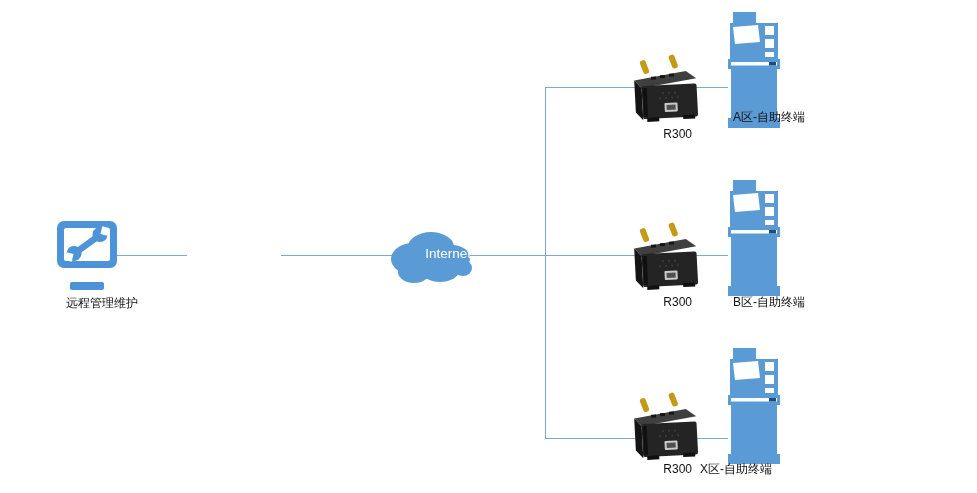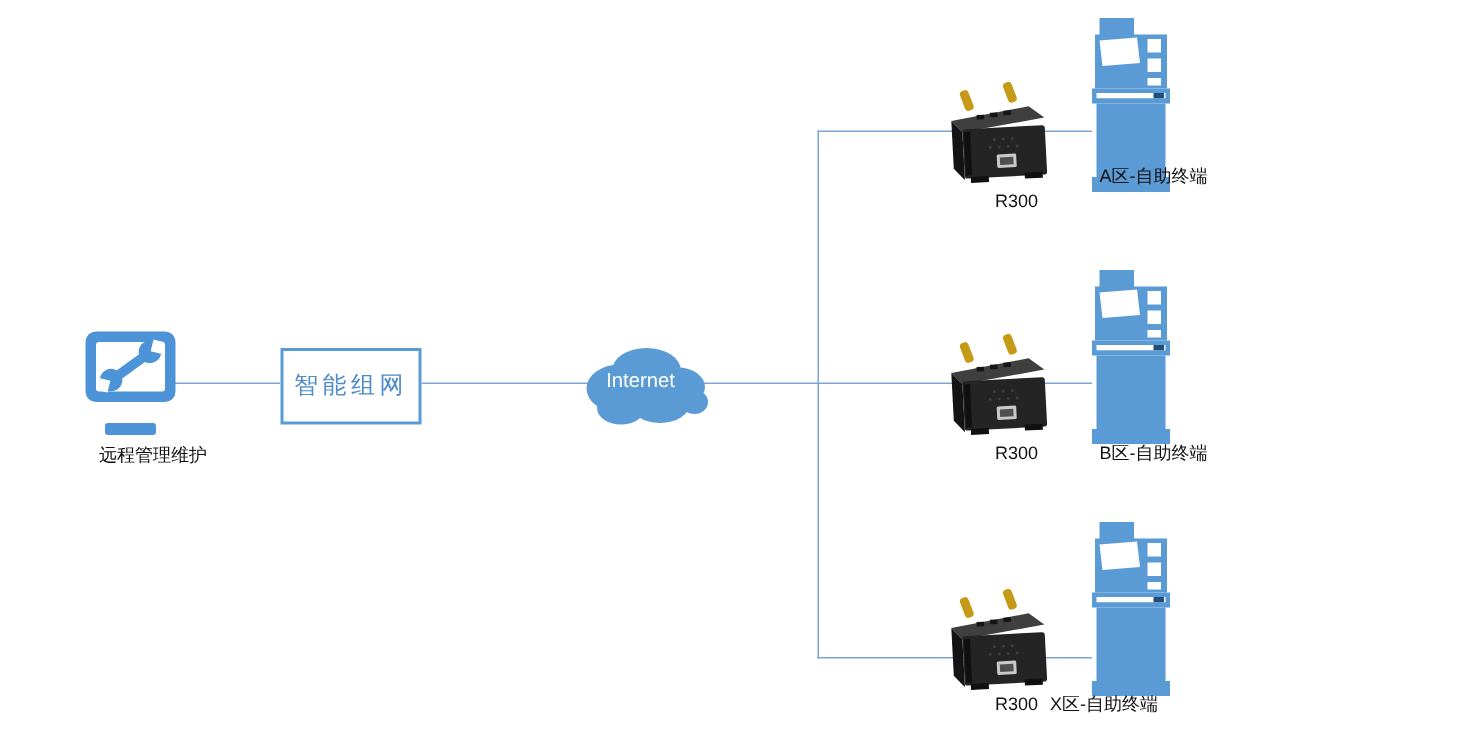--- a/index.html
+++ b/index.html
@@ -15,21 +15,21 @@
   .net-box{
     position:absolute;left:187px;top:232px;width:94px;height:51px;
     border:2px solid #5b9bd5;background:#ffffff;box-sizing:border-box;
     display:flex;align-items:center;justify-content:center;
   }
   .net-box span{
     font-size:16px;letter-spacing:3px;color:#4e8bc9;white-space:nowrap;
   }
   .cloud-wrap{position:absolute;left:383px;top:226px;width:92px;height:62px;}
   .cloud-label{
-    position:absolute;left:383px;top:246px;width:88px;text-align:center;
+    position:absolute;left:383px;top:246px;width:88px;text-align:right;
     color:#ffffff;font-size:13.5px;
   }
   .abs{position:absolute;}
   svg{display:block;}
 </style>
 </head>
 <body>
 
 <div class="canvas">
 
@@ -102,23 +102,20 @@
   <div class="line" style="left:281px;top:255px;width:447px;height:1px"></div>
   <div class="line" style="left:545px;top:87px;width:1px;height:352px"></div>
   <div class="line" style="left:545px;top:87px;width:183px;height:1px"></div>
   <div class="line" style="left:545px;top:438px;width:183px;height:1px"></div>
 
   <svg class="abs" style="left:56px;top:220px" width="62" height="72">
       <use href="#sym-monitor"></use>
     </svg>
   <div class="node-label" style="left:34px;top:296px;width:104px">远程管理维护</div>
 
-  <div class="net-box">
-    <span>智能组网</span>
-  </div>
 
   <div class="cloud-wrap">
     <svg width="92" height="62">
         <use href="#sym-cloud"></use>
       </svg>
   </div>
   <div class="cloud-label">Internet</div>
 
   <div>
     <svg class="abs" style="left:627px;top:53px" width="76" height="70">

